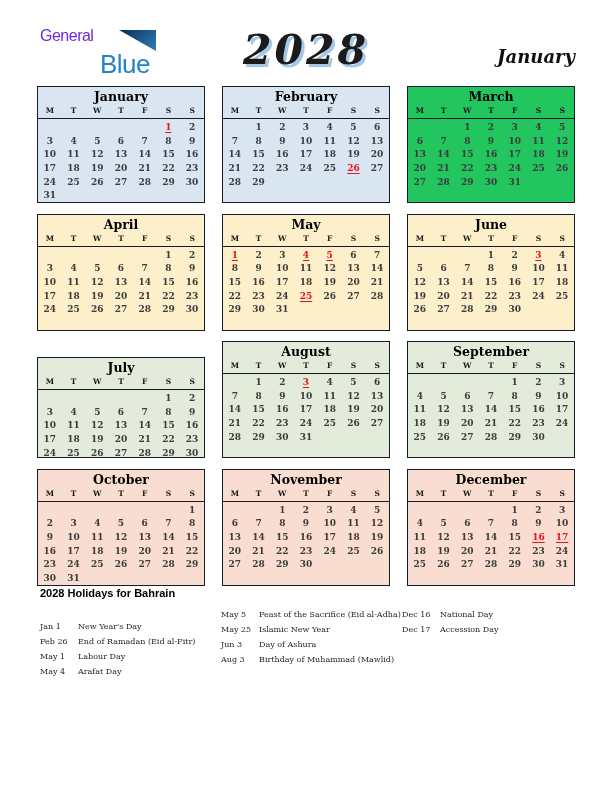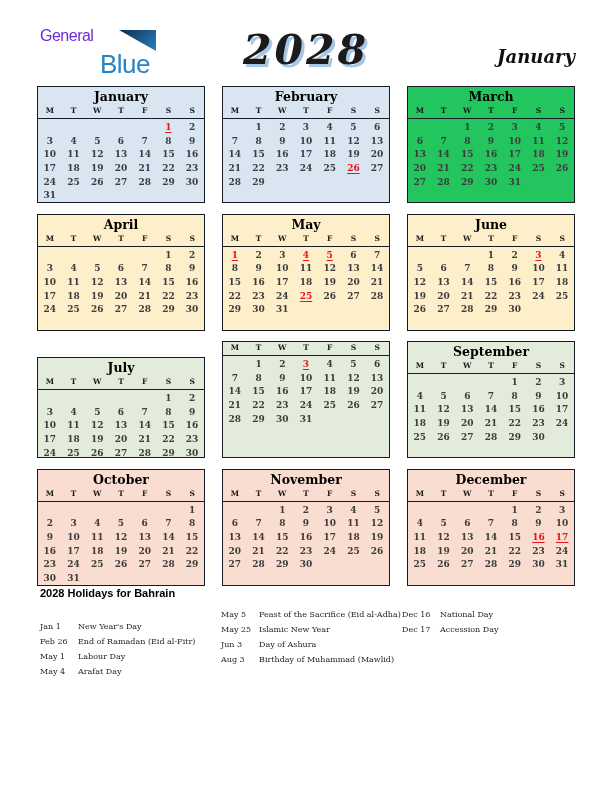--- a/index.html
+++ b/index.html
@@ -568,20 +568,21 @@
           <span class="cell"></span>
           <span class="cell"></span>
           <span class="cell"></span>
           <span class="cell"></span>
           <span class="cell"></span>
           <span class="cell"></span>
         </div>
       </div>
     </div>
     <div class="month" style="background: rgb(227, 236, 219);">
+      <div class="month-title">August</div>
       <div class="dow-row">
         <span class="dow">M</span>
         <span class="dow">T</span>
         <span class="dow">W</span>
         <span class="dow">T</span>
         <span class="dow">F</span>
         <span class="dow">S</span>
         <span class="dow">S</span>
       </div>
       <div class="weeks">

